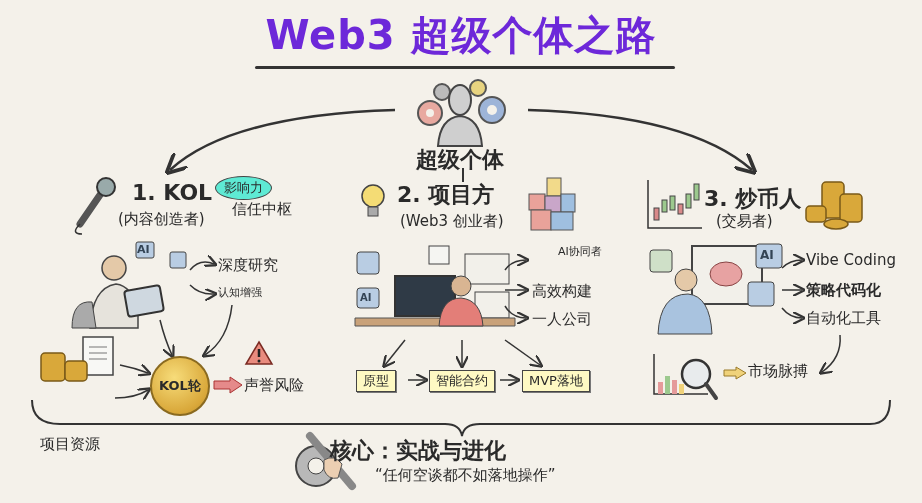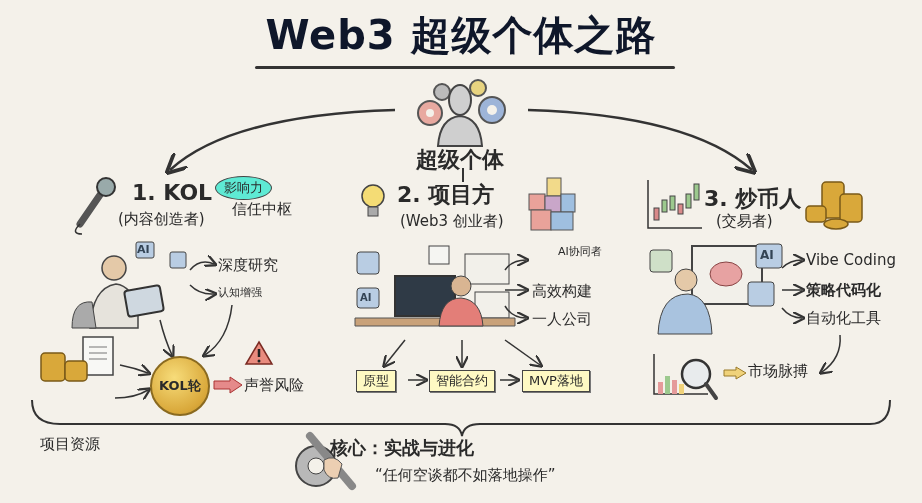--- a/index.html
+++ b/index.html
@@ -1,27 +1,27 @@
 <!DOCTYPE html>
 <html><head>
 <meta charset="utf-8">
 <style>
   html,body{margin:0;padding:0;}
   body{width:922px;height:503px;overflow:hidden;background:#f4f1ea;font-family:"DejaVu Sans","Liberation Sans",sans-serif;color:#2a2a2a;position:relative;}
   .abs{position:absolute;}
-  .title{left:0;width:922px;top:8px;text-align:center;font-size:40px;font-weight:bold;letter-spacing:1px;color:#0f172a;}
+  .title{left:0;width:922px;top:8px;text-align:center;font-size:40px;font-weight:bold;letter-spacing:1px;color:#6d28d9;}
   .title-underline{left:255px;top:66px;width:420px;height:3px;background:#333;border-radius:2px;}
   .hub-label{left:400px;top:145px;width:120px;text-align:center;font-size:22px;font-weight:bold;}
   .sec-title{font-size:22px;font-weight:bold;}
   .sec-sub{font-size:15px;}
   .lbl{font-size:14px;white-space:nowrap;}
   .box{border:1.5px solid #444;background:#fef9c3;padding:1px 6px;font-size:13px;box-shadow:1px 1px 0 #777;}
   .bubble{border:1.5px solid #444;border-radius:50%;padding:2px 8px;font-size:13px;background:#5eead4;}
   .coin{width:56px;height:56px;border-radius:50%;background:radial-gradient(circle at 40% 35%,#f7dc7a,#d9a83a 70%,#b88a2a);border:2px solid #8a6a20;display:flex;align-items:center;justify-content:center;font-size:13px;font-weight:bold;}
-  .core-title{left:330px;top:436px;font-size:18px;font-weight:bold;}
+  .core-title{left:330px;top:436px;font-size:22px;font-weight:bold;}
   .core-quote{left:375px;top:466px;font-size:15px;}
   svg{position:absolute;overflow:visible;}
 </style>
 </head>
 <body>
 
 <div class="abs title">Web3 超级个体之路</div>
 <div class="abs title-underline"></div>
 
 <svg style="left:400px;top:78px;" width="120" height="70">

